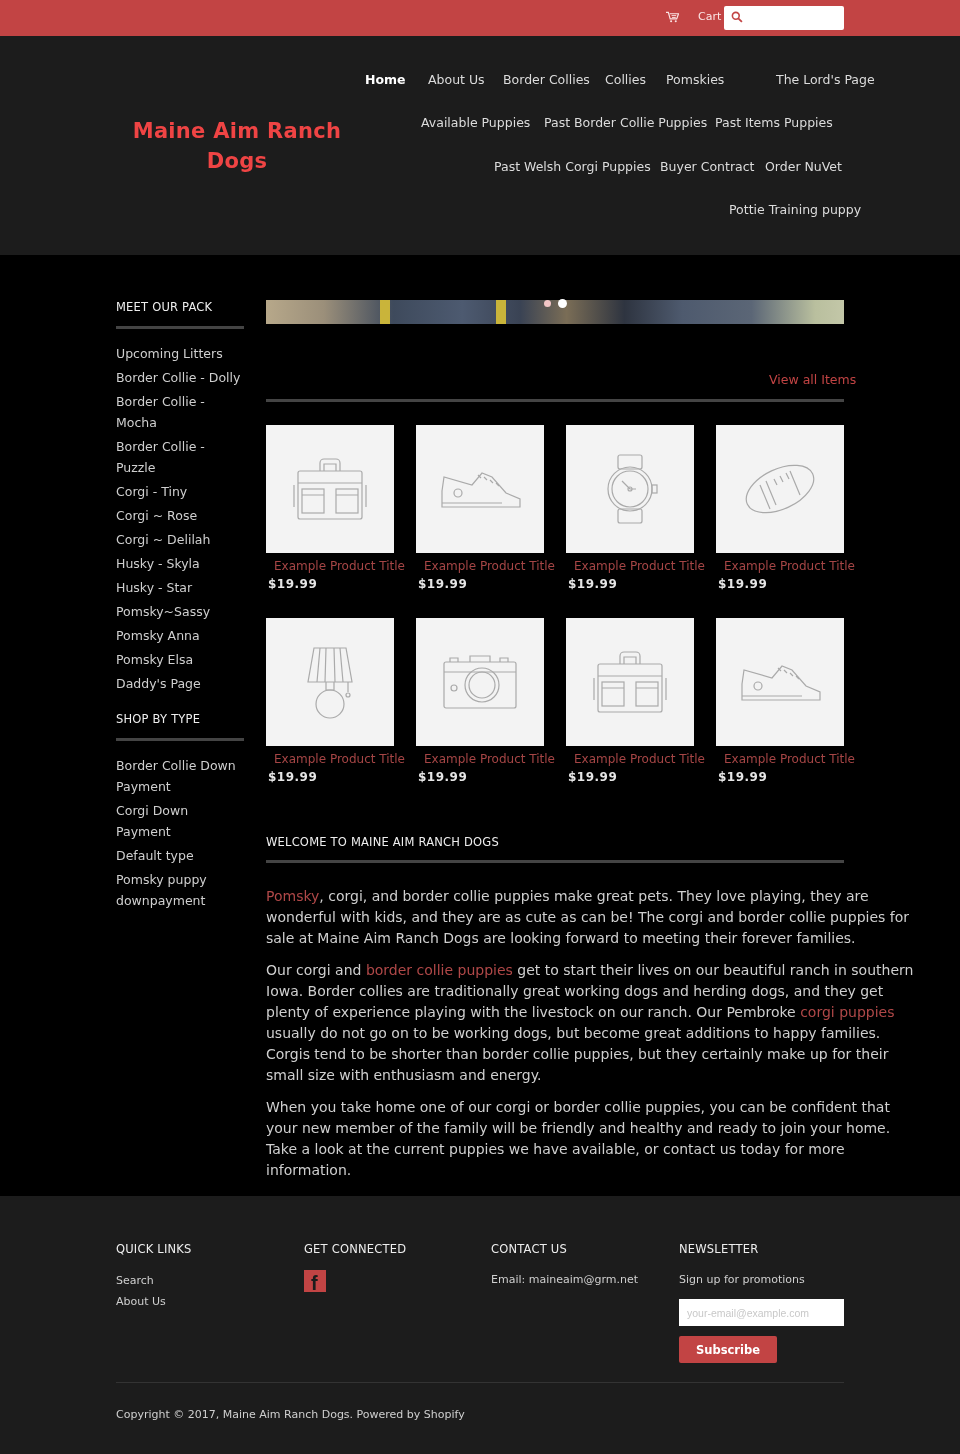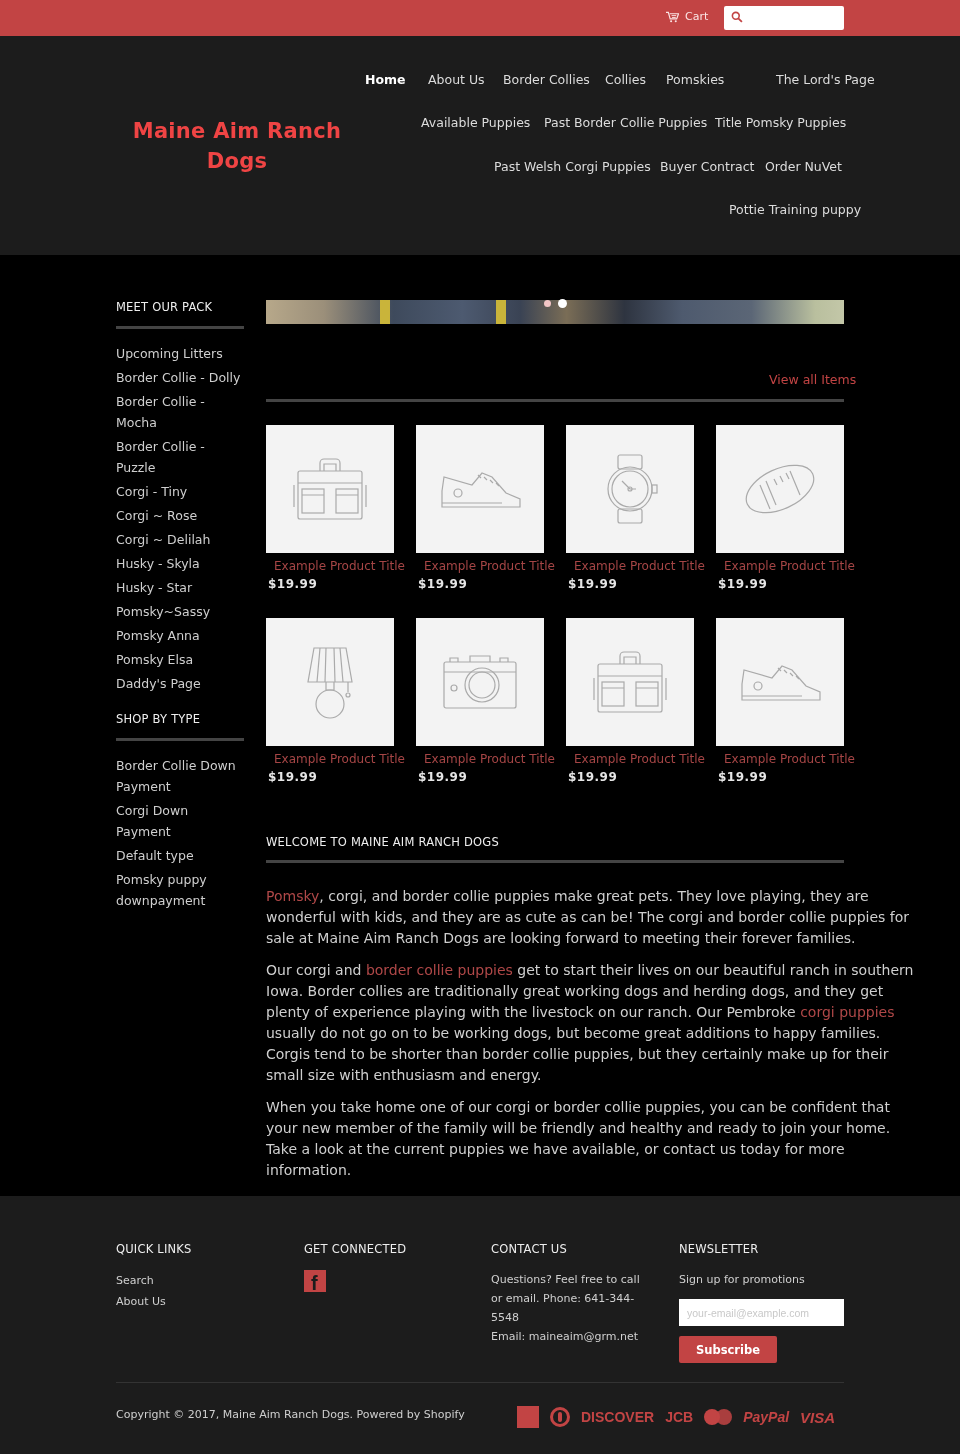--- a/index.html
+++ b/index.html
@@ -1,21 +1,21 @@
 <!DOCTYPE html>
 <html><head>
 <meta charset="utf-8">
 <style>
   * { box-sizing: border-box; margin: 0; padding: 0; }
   body { width: 960px; height: 1454px; background: #000; font-family: "DejaVu Sans", sans-serif; color: #ddd; overflow: hidden; position: relative; }
   a { text-decoration: none; }
 
   
   .topbar { position: absolute; left: 0; top: 0; width: 960px; height: 36px; background: #c24444; }
-  .cart { position: absolute; left: 666px; top: 10px; font-size: 11px; color: #fbe4e4; display: flex; align-items: center; gap: 6px; cursor: pointer; }
+  .cart { position: absolute; left: 666px; top: 10px; font-size: 11px; color: #fbe4e4; display: flex; align-items: center; gap: 19px; cursor: pointer; }
   .cart svg { width: 13px; height: 12px; }
   .search { position: absolute; left: 724px; top: 6px; width: 120px; height: 24px; background: #fff; border-radius: 2px; }
   .search svg { position: absolute; left: 7px; top: 5px; width: 12px; height: 12px; }
   .search input { position: absolute; left: 22px; top: 2px; width: 94px; height: 20px; border: none; outline: none; font-size: 11px; background: transparent; }
 
   
   .header { position: absolute; left: 0; top: 36px; width: 960px; height: 219px; background: #1c1c1c; }
   .logo { position: absolute; left: 116px; top: 80px; width: 242px; text-align: center; color: #ef4444; font-weight: bold; font-size: 21px; line-height: 30px; letter-spacing: 0.3px; }
   .nav a { position: absolute; font-size: 12.5px; color: #dcdcdc; white-space: nowrap; cursor: pointer; }
   .nav a.active { color: #fff; font-weight: bold; }
@@ -97,21 +97,21 @@
   <a class="logo">Maine Aim Ranch Dogs</a>
   <nav class="nav">
     <a class="active" style="left:365px;top:36px">Home</a>
     <a style="left:428px;top:36px">About Us</a>
     <a style="left:503px;top:36px">Border Collies</a>
     <a style="left:605px;top:36px">Collies</a>
     <a style="left:666px;top:36px">Pomskies</a>
     <a style="left:776px;top:36px">The Lord's Page</a>
     <a style="left:421px;top:79px">Available Puppies</a>
     <a style="left:544px;top:79px">Past Border Collie Puppies</a>
-    <a style="left:715px;top:79px">Title Pomsky Puppies</a>
+    <a style="left:715px;top:79px">Past Items Puppies</a>
     <a style="left:494px;top:123px">Past Welsh Corgi Puppies</a>
     <a style="left:660px;top:123px">Buyer Contract</a>
     <a style="left:765px;top:123px">Order NuVet</a>
     <a style="left:729px;top:166px">Pottie Training puppy</a>
   </nav>
 </div>
 
 <aside class="sidebar">
   <div class="side-h">MEET OUR PACK</div>
   <div class="side-rule"></div>
@@ -275,33 +275,23 @@
     <a class="flink">About Us</a>
   </div>
   <div class="fcol" style="left:304px">
     <h4>GET CONNECTED</h4>
     <a class="fb">
         <span>f</span>
       </a>
   </div>
   <div class="fcol" style="left:491px">
     <h4>CONTACT US</h4>
-    <div class="ftext">Questions? Feel free to call or email. Phone: 641-344-5548</div>
     <div class="ftext">Email: maineaim@grm.net</div>
   </div>
   <div class="fcol" style="left:679px">
     <h4>NEWSLETTER</h4>
     <div class="ftext">Sign up for promotions</div>
     <input class="nl-input" type="email" placeholder="your-email@example.com" style="">
     <button class="subscribe">Subscribe</button>
   </div>
   <div class="frule"></div>
   <div class="copyright">Copyright © 2017, Maine Aim Ranch Dogs. Powered by Shopify</div>
-  <div class="payments">
-    <div class="pay amex"></div>
-    <div class="pay diners"></div>
-    <div class="pay">DISCOVER</div>
-    <div class="pay">JCB</div>
-    <div class="pay mc"></div>
-    <div class="pay paypal">PayPal</div>
-    <div class="pay visa">VISA</div>
-  </div>
 </footer>
 
 </body></html>

